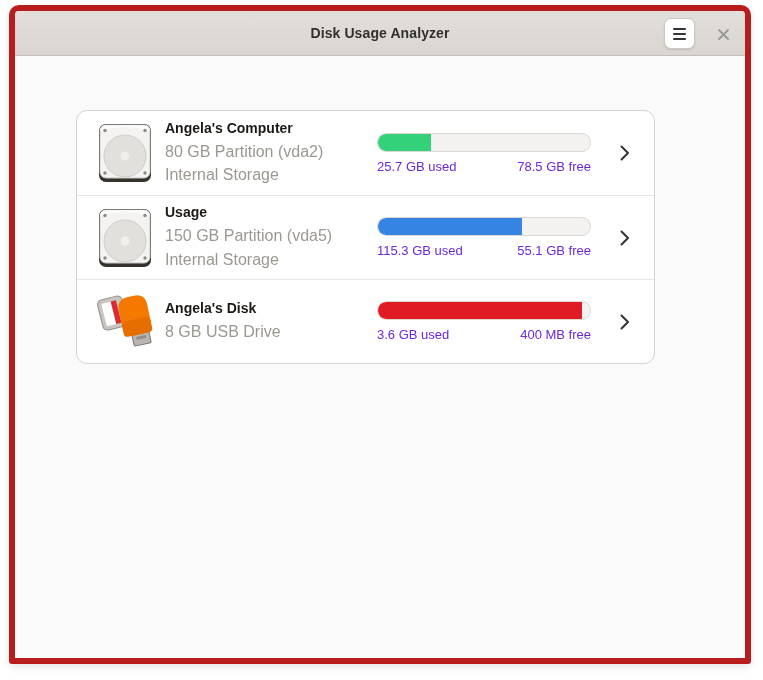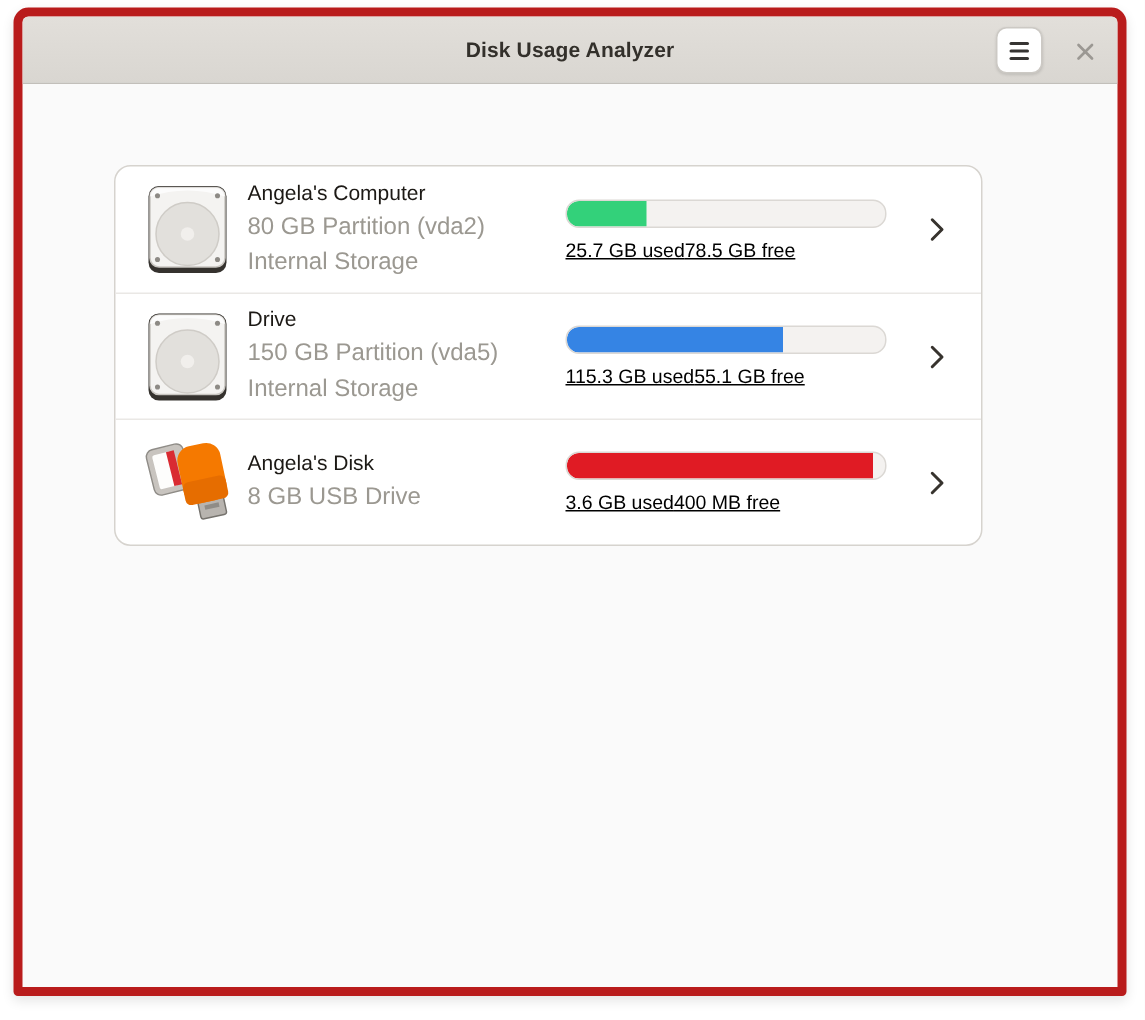--- a/index.html
+++ b/index.html
@@ -82,21 +82,21 @@
   .icon-wrap {
     width: 64px; height: 64px;
     flex: none;
     display: flex;
     align-items: center;
     justify-content: center;
   }
   .text-col { width: 190px; margin-left: 8px; flex: none; }
   .device-name {
     font-size: 14px;
-    font-weight: normal;
+    font-weight: bold;
     color: #1c1915;
     margin-bottom: 4px;
   }
   .device-detail {
     display: block;
     font-size: 16px;
     color: #9b9891;
     line-height: 1.45;
   }
   .bar-col { width: 214px; margin-left: 22px; flex: none; }
@@ -106,24 +106,24 @@
     border: 1px solid #dbd8d4;
     border-radius: 9px;
     overflow: hidden;
   }
   .bar-fill {
     height: 100%;
     border-radius: 8px 0 0 8px;
   }
   .bar-labels {
     display: flex;
+    justify-content: space-between;
     margin-top: 7px;
     font-size: 13px;
-    color: #000000;
-    text-decoration: underline;
+    color: #6d28d9;
   }
   .chevron-col {
     flex: 1;
     display: flex;
     align-items: center;
     justify-content: flex-end;
     padding-right: 8px;
   }
 </style>
 </head>
@@ -212,21 +212,21 @@
         </div>
       </div>
 
       <div class="device-row">
         <div class="icon-wrap">
           <svg width="62" height="62" viewBox="0 0 62 62">
               <use href="#hdd-icon"></use>
             </svg>
         </div>
         <div class="text-col">
-          <div class="device-name">Drive</div>
+          <div class="device-name">Usage</div>
           <span class="device-detail">150 GB Partition (vda5)</span>
           <span class="device-detail">Internal Storage</span>
         </div>
         <div class="bar-col">
           <div class="bar-track">
             <div class="bar-fill" style="width: 68%; background: rgb(53, 132, 228);"></div>
           </div>
           <div class="bar-labels">
             <span>115.3 GB used</span>
             <span>55.1 GB free</span>

